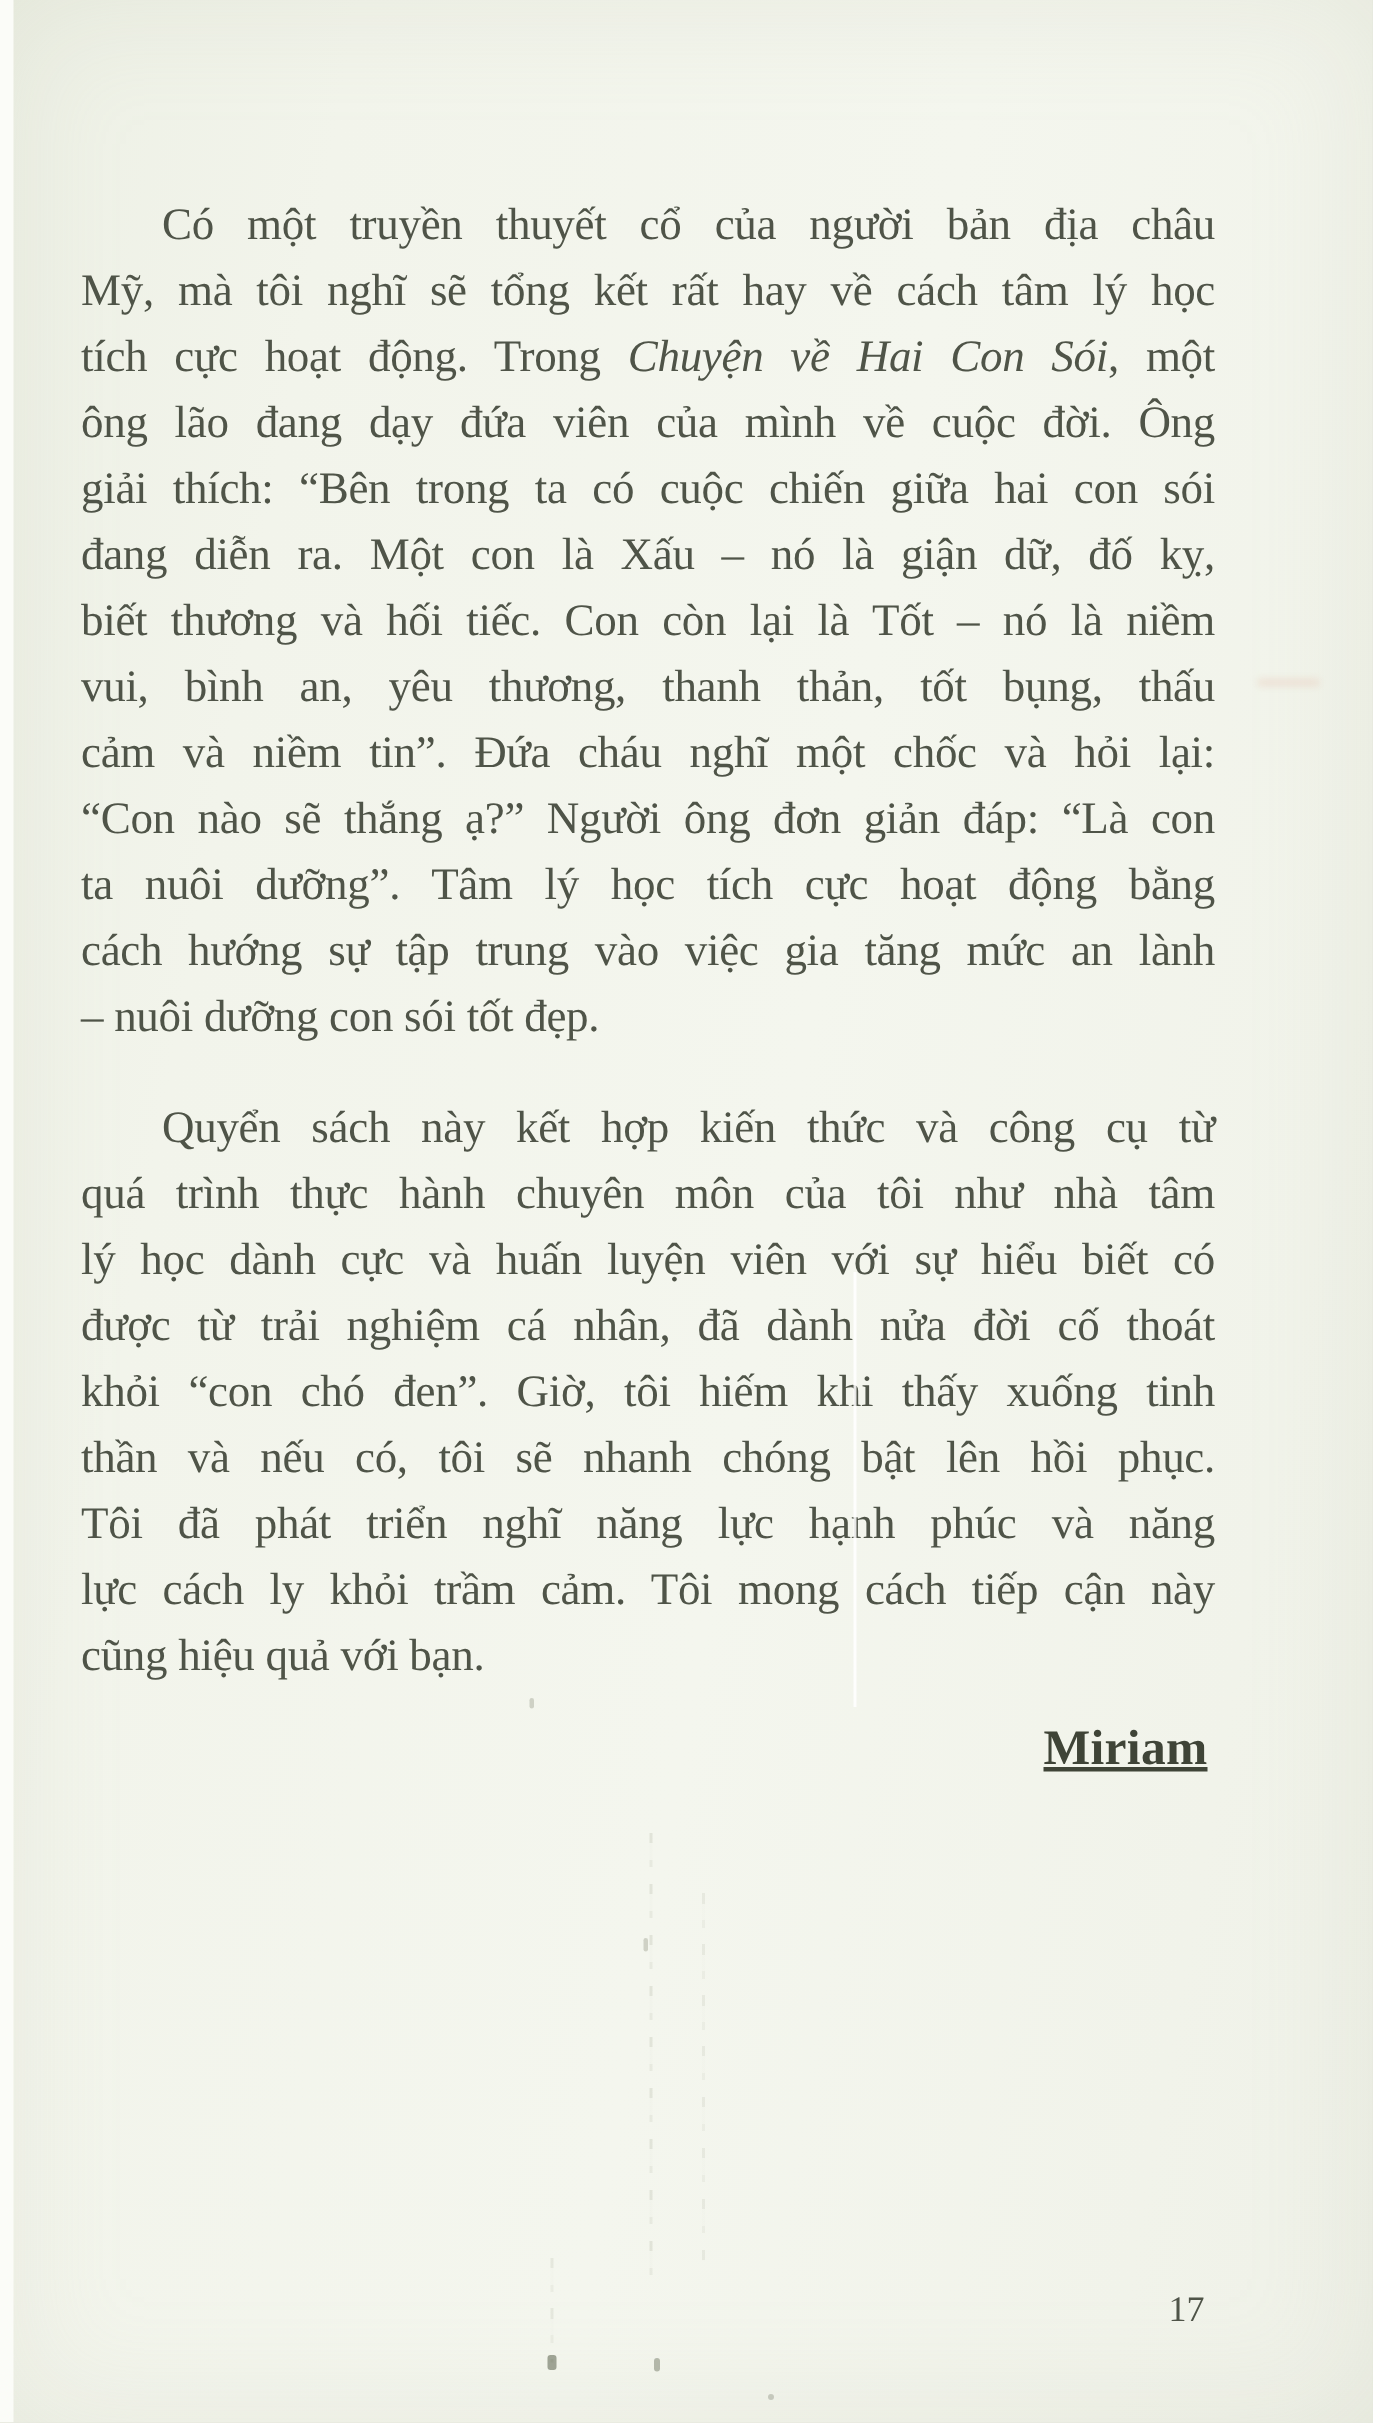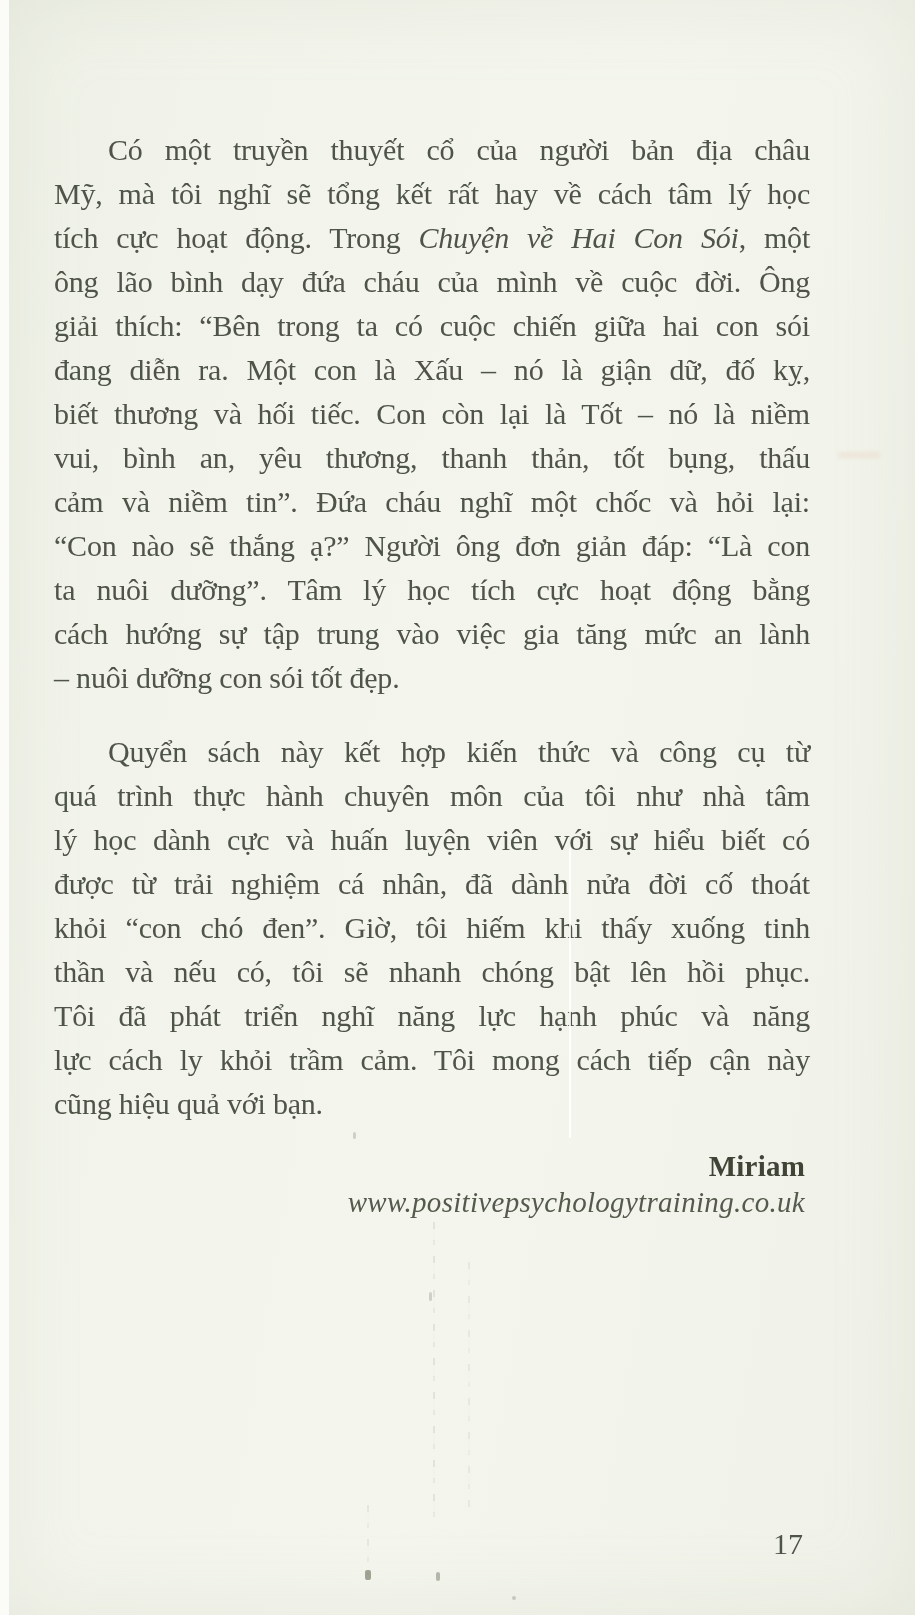--- a/index.html
+++ b/index.html
@@ -21,24 +21,24 @@
     text-align:justify; text-align-last:justify; -moz-text-align-last:justify;
     letter-spacing:-0.2px;
   }
   .line.indent { text-indent:54px; }
   .line.last { text-align:center; text-align-last:left; -moz-text-align-last:left; }
   .italic { font-style:italic; }
 
   .para2 { margin-top:30px; }
 
   .signature { margin-top:22px; width:751px; text-align:right; }
-  .sig-name { font-size:29px; font-weight:bold; line-height:36px; color:#3f4437; letter-spacing:0.2px; }
+  .sig-name { font-size:33px; font-weight:bold; line-height:36px; color:#3f4437; letter-spacing:0.2px;text-decoration:underline; }
   .sig-url  { font-size:29px; font-style:italic; line-height:36px; color:#545a4c; letter-spacing:0.3px; }
 
-  .page-number { position:absolute; top:1527px; right:112px; font-size:30px; color:#4f5448; }
+  .page-number { position:absolute; top:1527px; right:112px; font-size:24px; color:#4f5448; }
 
   
   .artifact { position:absolute; pointer-events:none; }
   .streak {
     width:2px;
     background:repeating-linear-gradient(to bottom,
       rgba(128,133,108,0.16) 0 7px, rgba(128,133,108,0.02) 7px 18px,
       rgba(128,133,108,0.11) 18px 23px, rgba(128,133,108,0.0) 23px 34px);
   }
   .speck { background:rgba(90,96,76,0.55); border-radius:2px; }
@@ -51,21 +51,21 @@
 
 <div class="page">
   <div class="edge-left"></div>
 
   <div class="content">
 
     <div class="para1">
       <div class="line indent">Có một truyền thuyết cổ của người bản địa châu</div>
       <div class="line">Mỹ, mà tôi nghĩ sẽ tổng kết rất hay về cách tâm lý học</div>
       <div class="line"><span>tích cực hoạt động. Trong </span><span class="italic">Chuyện về Hai Con Sói</span><span>, một</span></div>
-      <div class="line">ông lão bình dạy đứa cháu của mình về cuộc đời. Ông</div>
+      <div class="line">ông lão đang dạy đứa viên của mình về cuộc đời. Ông</div>
       <div class="line">giải thích: “Bên trong ta có cuộc chiến giữa hai con sói</div>
       <div class="line">đang diễn ra. Một con là Xấu – nó là giận dữ, đố kỵ,</div>
       <div class="line">biết thương và hối tiếc. Con còn lại là Tốt – nó là niềm</div>
       <div class="line">vui, bình an, yêu thương, thanh thản, tốt bụng, thấu</div>
       <div class="line">cảm và niềm tin”. Đứa cháu nghĩ một chốc và hỏi lại:</div>
       <div class="line">“Con nào sẽ thắng ạ?” Người ông đơn giản đáp: “Là con</div>
       <div class="line">ta nuôi dưỡng”. Tâm lý học tích cực hoạt động bằng</div>
       <div class="line">cách hướng sự tập trung vào việc gia tăng mức an lành</div>
       <div class="line last">– nuôi dưỡng con sói tốt đẹp.</div>
     </div>
@@ -77,21 +77,20 @@
       <div class="line">được từ trải nghiệm cá nhân, đã dành nửa đời cố thoát</div>
       <div class="line">khỏi “con chó đen”. Giờ, tôi hiếm khi thấy xuống tinh</div>
       <div class="line">thần và nếu có, tôi sẽ nhanh chóng bật lên hồi phục.</div>
       <div class="line">Tôi đã phát triển nghĩ năng lực hạnh phúc và năng</div>
       <div class="line">lực cách ly khỏi trầm cảm. Tôi mong cách tiếp cận này</div>
       <div class="line last">cũng hiệu quả với bạn.</div>
     </div>
 
     <div class="signature">
       <div class="sig-name">Miriam</div>
-      <div class="sig-url">www.positivepsychologytraining.co.uk</div>
     </div>
 
   </div>
 
   <div class="page-number">17</div>
 
   <div class="artifact crease" style="left:569px; top:848px; height:290px;"></div>
   <div class="artifact streak" style="left:433px; top:1222px; height:300px;"></div>
   <div class="artifact streak" style="left:468px; top:1262px; height:245px; opacity:0.7;"></div>
   <div class="artifact streak" style="left:367px; top:1505px; height:70px; opacity:0.8;"></div>

